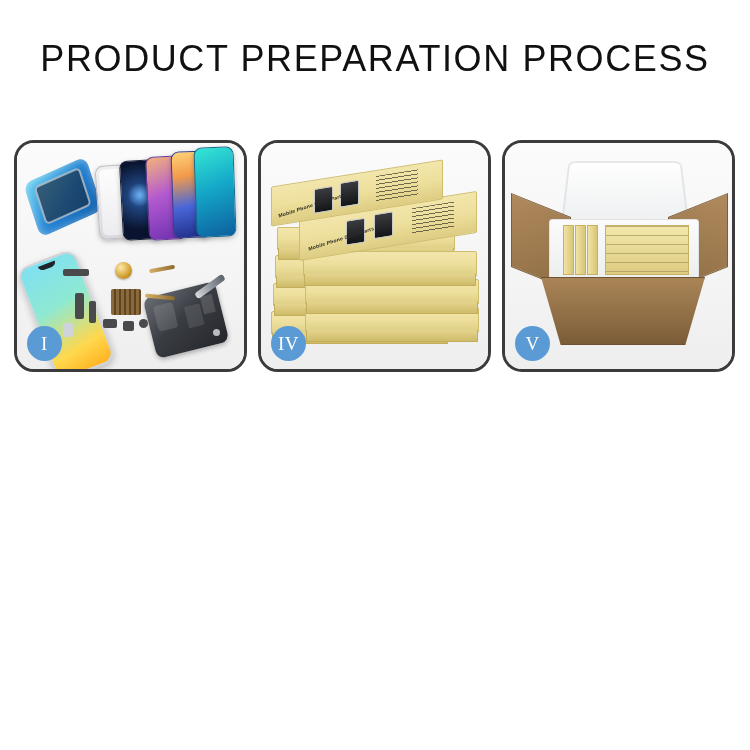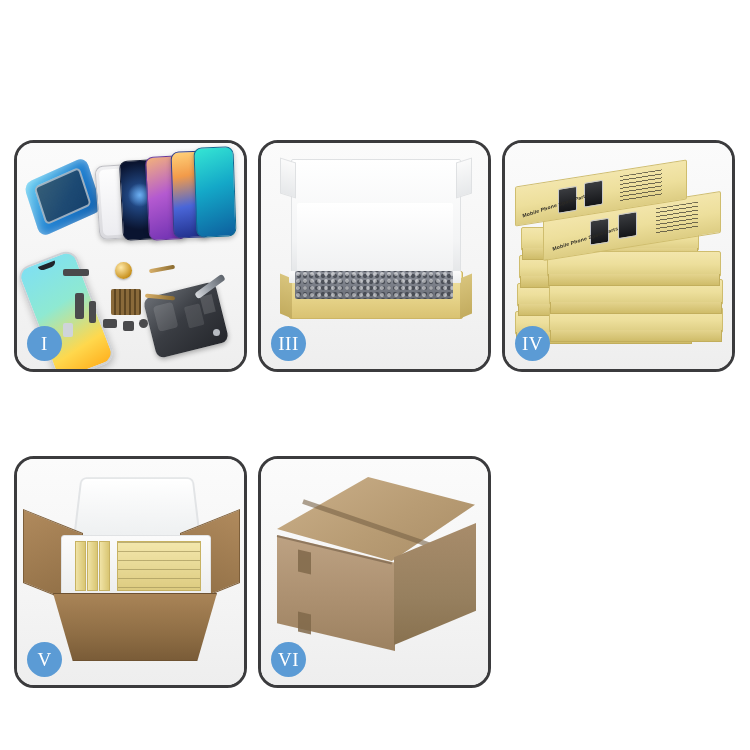--- a/index.html
+++ b/index.html
@@ -380,20 +380,21 @@
   }
   .p6 .edge {
     position:absolute; left:16px; top:76px; width:118px; height:2px;
     background: rgba(90,72,50,.45); transform: rotate(13.5deg); transform-origin:left center;
   }
 </style>
 </head>
 <body>
 
 <div class="header">
+  <h1 class="title">PRODUCT PREPARATION PROCESS</h1>
 </div>
 
 <div class="grid">
 
   <div class="panel p1">
     <div class="panel-stage">
       <div class="film"></div>
       <div class="ph ph-a"></div>
       <div class="ph ph-b"></div>
       <div class="ph ph-c"></div>
@@ -414,30 +415,20 @@
         <div class="flex" style="left:132px;top:124px;width:26px;transform:rotate(-10deg);"></div>
         <div class="flex" style="left:128px;top:152px;width:30px;transform:rotate(6deg);"></div>
         <div class="tool"></div>
         <div class="pt" style="left:196px;top:186px;width:7px;height:7px;border-radius:50%;background:#b8bcc2;"></div>
       </div>
     </div>
     <div class="badge">I</div>
   </div>
 
 
-  <div class="panel p3">
-    <div class="panel-stage">
-      <div class="lid"></div>
-      <div class="foamtop"></div>
-      <div class="tray"></div>
-      <div class="trayinner"></div>
-      <div class="greyfill"></div>
-    </div>
-    <div class="badge">III</div>
-  </div>
 
   <div class="panel p4">
     <div class="panel-stage">
       <div class="stack">
         <div class="bx" style="left:2px;top:154px;width:176px;height:22px;">
             <div class="side"></div>
           </div>
         <div class="bx" style="left:4px;top:126px;width:176px;height:22px;">
             <div class="side"></div>
           </div>
@@ -484,26 +475,14 @@
       <div class="foambody"></div>
       <div class="ylw" style="left:58px;"></div>
       <div class="ylw" style="left:70px;"></div>
       <div class="ylw" style="left:82px;"></div>
       <div class="ylwblock"></div>
       <div class="carton"></div>
     </div>
     <div class="badge">V</div>
   </div>
 
-  <div class="panel p6">
-    <div class="panel-stage">
-      <div class="top"></div>
-      <div class="topseam"></div>
-      <div class="front"></div>
-      <div class="side"></div>
-      <div class="edge"></div>
-      <div class="tape1"></div>
-      <div class="tape2"></div>
-    </div>
-    <div class="badge">VI</div>
-  </div>
 
 </div>
 
 </body></html>

